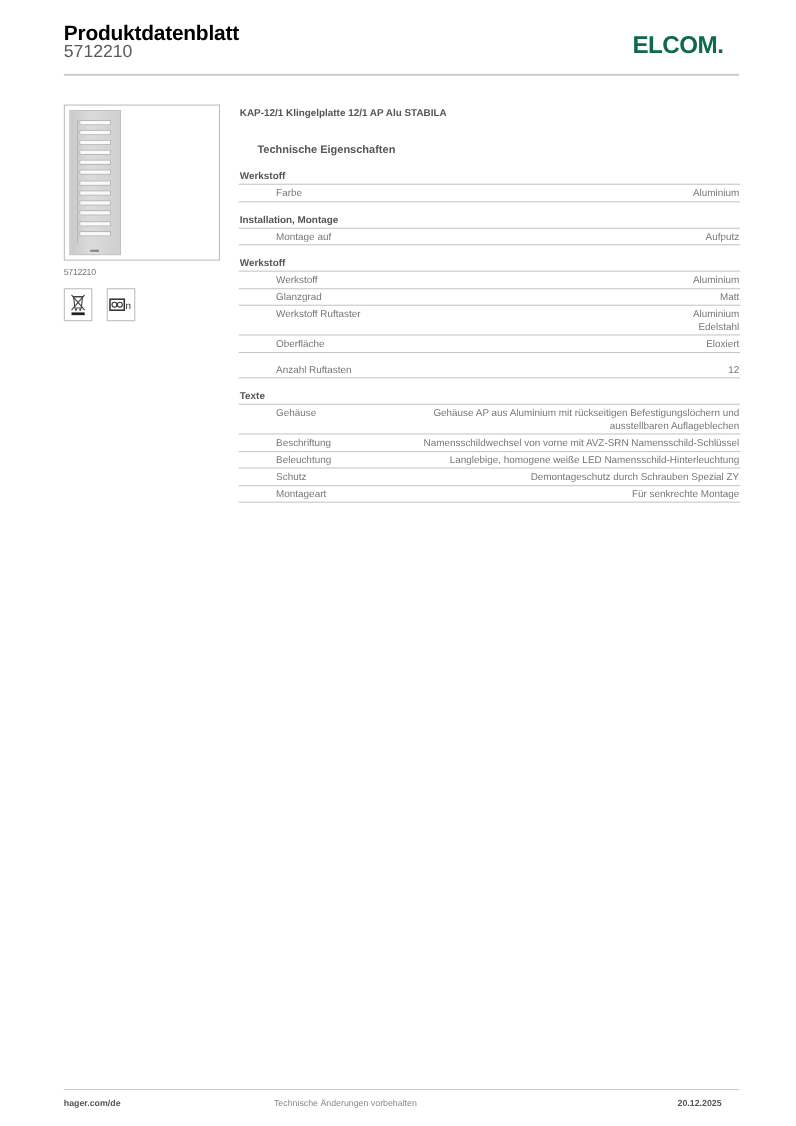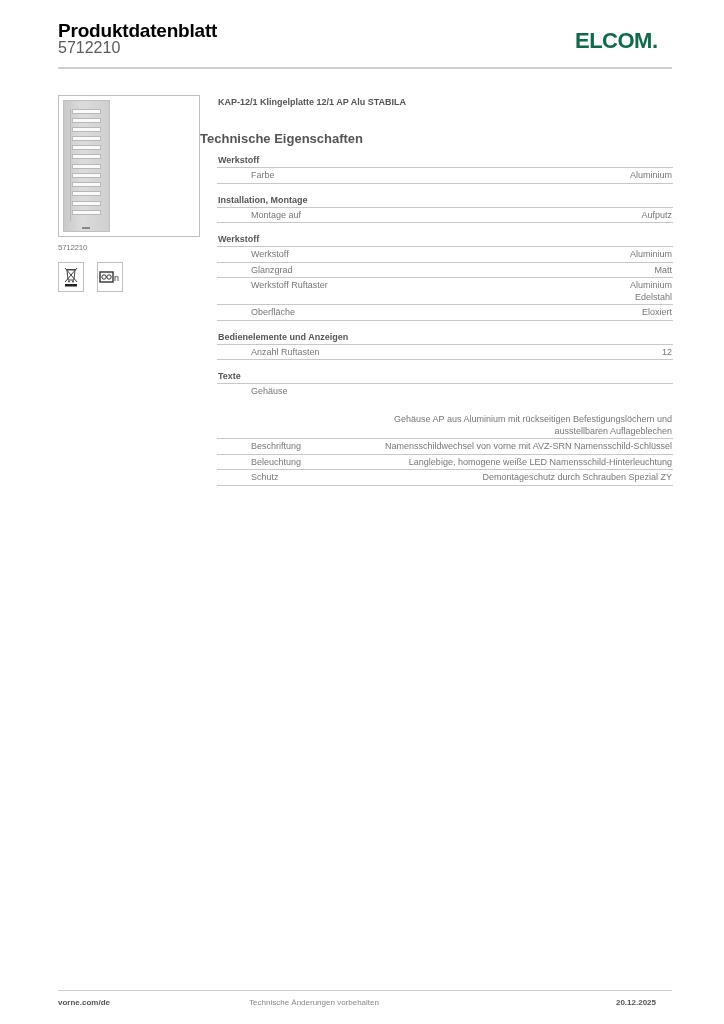--- a/index.html
+++ b/index.html
@@ -11,21 +11,21 @@
 
   .imgbox { position:absolute; left:58px; top:95px; width:142px; height:142px; border:1px solid #bfbfbf; box-sizing:border-box; background:#fff; }
   .panel { position:absolute; left:4px; top:4px; width:47px; height:132px; background:linear-gradient(90deg,#c9c9c9,#dcdcdc 40%,#cfcfcf); border:1px solid #c0c0c0; box-sizing:border-box; }
   .panel .strip { position:absolute; left:6px; top:8px; width:30px; height:112px; border-left:1px solid #b5b5b5; }
   .panel .key { position:absolute; left:8px; width:29px; height:5px; background:#fafafa; border:1px solid #b8b8b8; box-sizing:border-box; }
   .panel .badge { position:absolute; left:18px; top:126px; width:8px; height:2px; background:#888; }
   .imgcap { position:absolute; left:58px; top:243px; font-size:8px; color:#777; letter-spacing:-0.3px; }
   .iconbox { position:absolute; top:262px; width:26px; height:30px; border:1px solid #bfbfbf; box-sizing:border-box; background:#fff; display:flex; align-items:center; justify-content:center; }
 
   .prod-title { position:absolute; left:218px; top:97px; font-size:9px; font-weight:bold; color:#555; }
-  .sec-title { position:absolute; left:200px; top:131px; font-size:13px; font-weight:bold; color:#555; }
+  .sec-title { position:absolute; left:234px; top:131px; font-size:10px; font-weight:bold; color:#555; }
 
   .tbl { position:absolute; left:217px; top:152px; width:456px; }
   .grp { margin-bottom:8px; }
   .grp-h { font-size:9px; font-weight:bold; color:#555; padding:3px 1px 2px 1px; border-bottom:1.5px solid #c8c8c8; line-height:10px; }
   .row { display:flex; justify-content:space-between; font-size:9px; color:#777; border-bottom:1.5px solid #c8c8c8; padding:2px 1px 1px 1px; line-height:11.5px; }
   .row .k { flex:0 0 auto; white-space:nowrap;padding-left:33px; }
   .row .v { text-align:right; margin-left:20px; }
 
   .ftr-line { position:absolute; left:58px; top:990px; width:614px; height:1px; background:#cfcfcf; }
   .ftr-left { position:absolute; left:58px; top:998px; font-size:8px; font-weight:bold; color:#555; }
@@ -114,43 +114,46 @@
         <span class="k">Werkstoff Ruftaster</span>
         <span class="v" style="white-space: pre-line; max-width: 310px;">Aluminium
 Edelstahl</span>
       </div>
       <div class="row">
         <span class="k">Oberfläche</span>
         <span class="v" style="white-space: pre-line; max-width: 310px;">Eloxiert</span>
       </div>
     </div>
     <div class="grp">
-      <div class="grp-h">Bedienelemente und Anzeigen</div>
       <div class="row">
         <span class="k">Anzahl Ruftasten</span>
         <span class="v" style="white-space: pre-line; max-width: 310px;">12</span>
       </div>
     </div>
     <div class="grp">
       <div class="grp-h">Texte</div>
       <div class="row">
         <span class="k">Gehäuse</span>
-        <span class="v" style="white-space: pre-line; max-width: 310px; margin-top: 28px;">Gehäuse AP aus Aluminium mit rückseitigen Befestigungslöchern und ausstellbaren Auflageblechen</span>
+        <span class="v" style="white-space: pre-line; max-width: 310px;">Gehäuse AP aus Aluminium mit rückseitigen Befestigungslöchern und ausstellbaren Auflageblechen</span>
       </div>
       <div class="row">
         <span class="k">Beschriftung</span>
         <span class="v" style="white-space: pre-line; max-width: 310px;">Namensschildwechsel von vorne mit AVZ-SRN Namensschild-Schlüssel</span>
       </div>
       <div class="row">
         <span class="k">Beleuchtung</span>
         <span class="v" style="white-space: pre-line; max-width: 310px; padding-left: 44px;">Langlebige, homogene weiße LED Namensschild-Hinterleuchtung</span>
       </div>
       <div class="row">
         <span class="k">Schutz</span>
         <span class="v" style="white-space: pre-line; max-width: 310px;">Demontageschutz durch Schrauben Spezial ZY</span>
       </div>
+      <div class="row">
+        <span class="k">Montageart</span>
+        <span class="v" style="white-space: pre-line; max-width: 310px;">Für senkrechte Montage</span>
+      </div>
     </div>
   </div>
 
 <div class="ftr-line"></div>
-<div class="ftr-left">vorne.com/de</div>
+<div class="ftr-left">hager.com/de</div>
 <div class="ftr-mid">Technische Änderungen vorbehalten</div>
 <div class="ftr-right">20.12.2025</div>
 
 </body></html>

